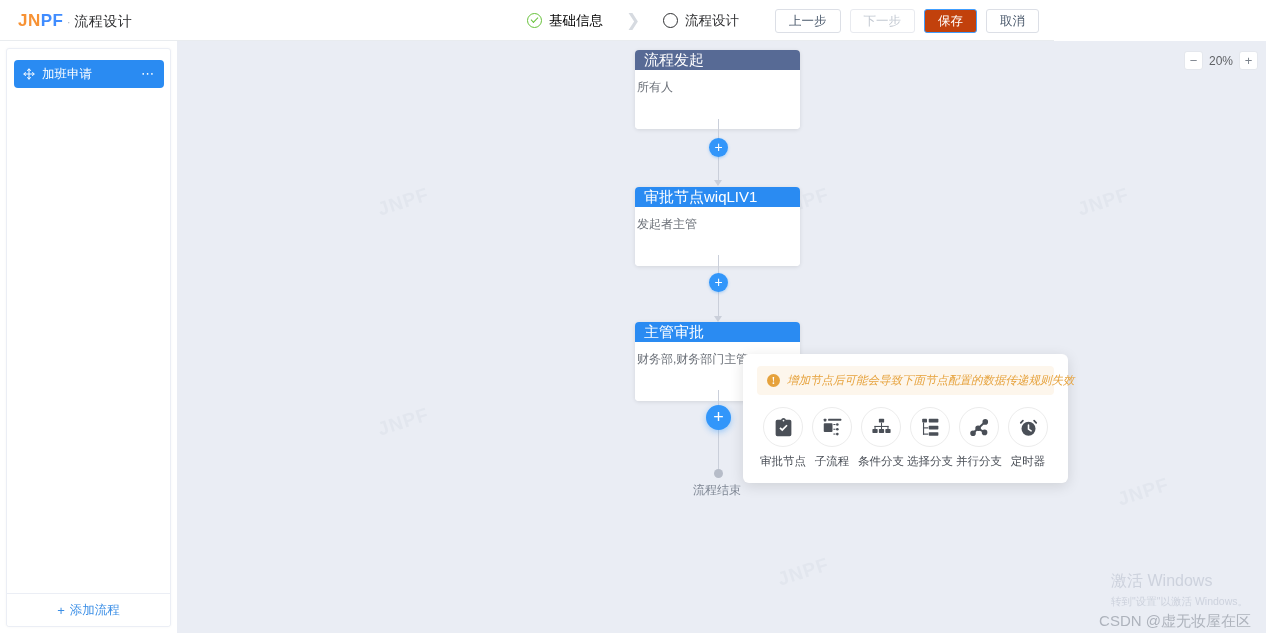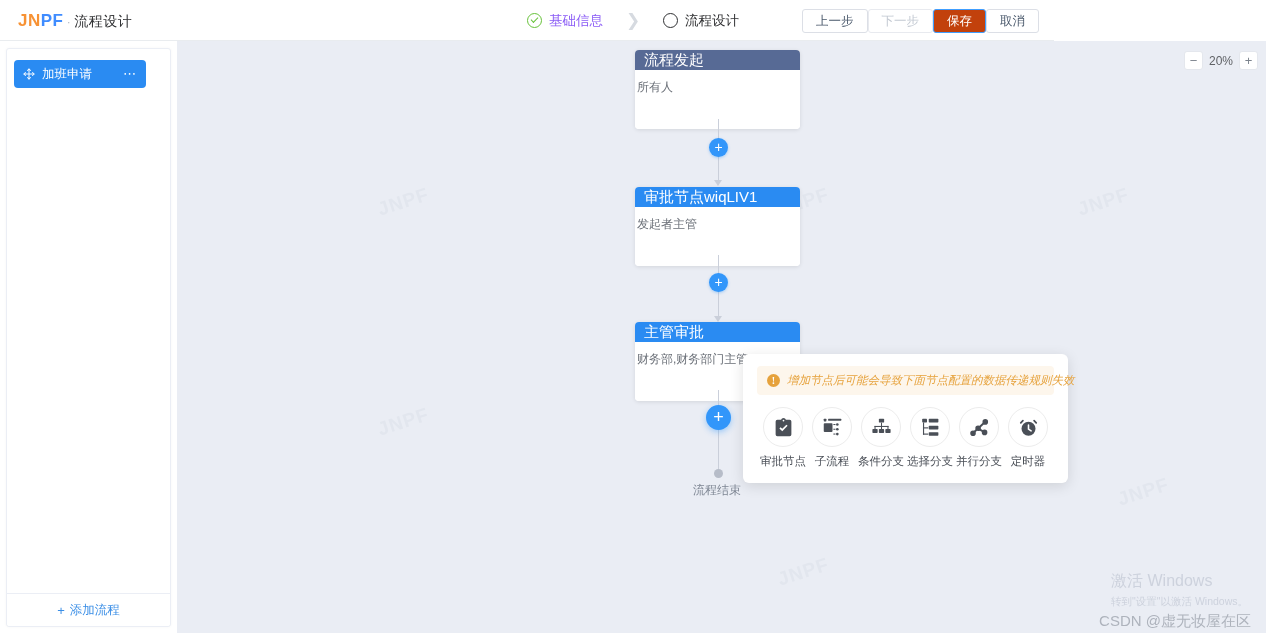--- a/index.html
+++ b/index.html
@@ -73,36 +73,36 @@
     left: 3px; top: 3.4px;
     width: 6px; height: 3px;
     border-left: 1.3px solid #67c23a;
     border-bottom: 1.3px solid #67c23a;
     transform: rotate(-45deg);
   }
   .step-icon.current {
     border-color: #303133;
   }
   .step-label { font-size: 13.5px; }
-  .step.done .step-label { color: #8b5cf6; }
+  .step.done .step-label { color: #000000; }
   .step.current .step-label { color: #303133; }
   .step-sep {
     width: 60px;
     text-align: center;
     color: #d6dae0;
     font-size: 17px;
     line-height: 1;
     user-select: none;
   }
 
   .hdr-buttons {
     position: absolute;
     right: 15px; top: 9px;
     display: flex;
-    gap: 0;
+    gap: 9px;
   }
   .btn {
     height: 24px;
     min-width: 50px;
     padding: 0 13px;
     border-radius: 3px;
     border: 1px solid #dcdfe6;
     background: #ffffff;
     color: #48576a;
     font-size: 12.5px;
@@ -126,21 +126,21 @@
     width: 165px; height: 579px;
     background: #ffffff;
     border: 1px solid #ebeef5;
     border-radius: 3px;
     box-sizing: border-box;
     box-shadow: 0 0 3px rgba(0,0,0,0.04);
   }
   .flow-item {
     position: absolute;
     left: 7px; top: 11px;
-    width: 132px; height: 28px;
+    width: 150px; height: 28px;
     background: #2a8bf2;
     border-radius: 4px;
     display: flex;
     align-items: center;
     padding: 0 9px;
     box-sizing: border-box;
     color: #ffffff;
     font-size: 12.5px;
     cursor: pointer;
   }

